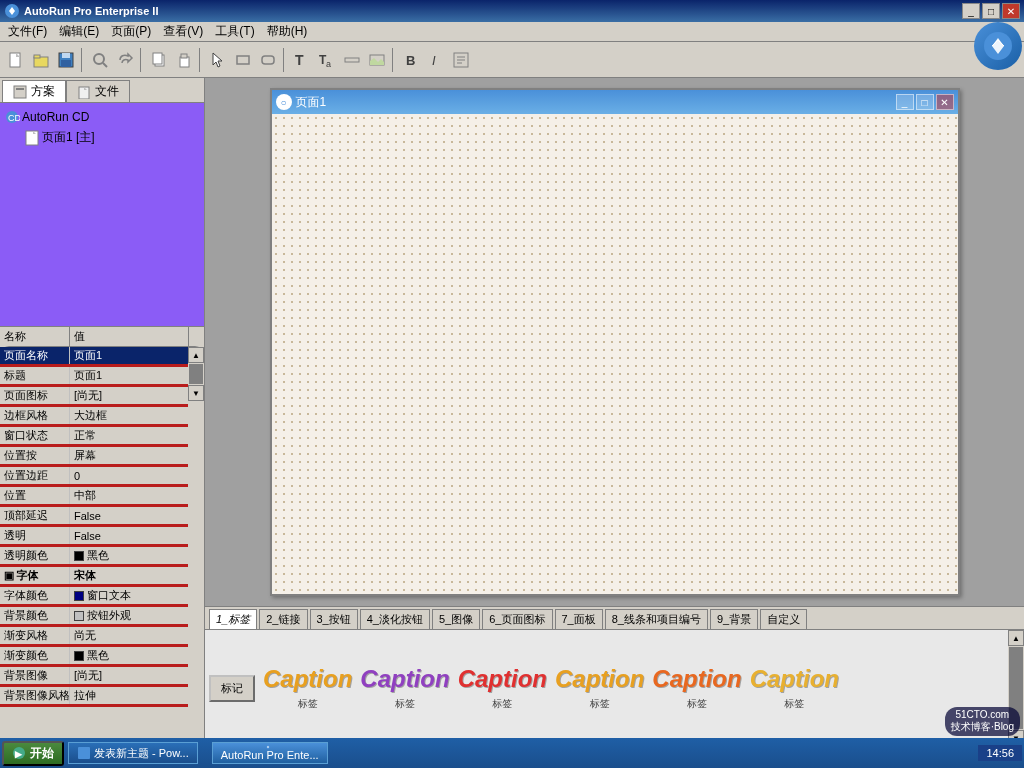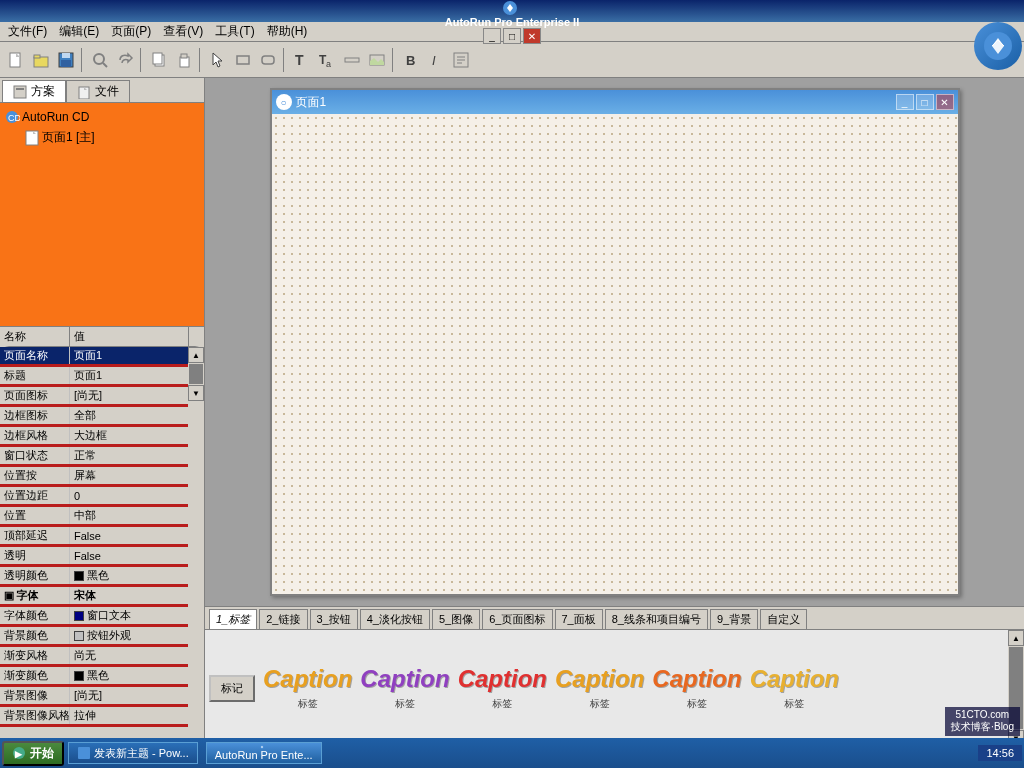--- a/index.html
+++ b/index.html
@@ -7,21 +7,20 @@
 
     
     .title-bar {
       background: linear-gradient(to bottom, #0a246a, #3a6ea5);
       color: white;
       height: 22px;
       display: flex;
       align-items: center;
       padding: 0 4px;
       user-select: none;
-      flex-direction: column;
     }
     .title-bar-icon { width: 16px; height: 16px; margin-right: 4px; }
     .title-bar-text { flex: 1; font-size: 11px; font-weight: bold; }
     .title-bar-buttons { display: flex; gap: 2px; }
     .title-btn {
       width: 18px; height: 16px; border: 1px solid #888;
       background: #d4d0c8; cursor: pointer; display: flex; align-items: center; justify-content: center;
       font-size: 10px; color: black;
     }
     .title-btn.close { background: #c0392b; color: white; }
@@ -91,21 +90,21 @@
       background: #d4d0c8;
       cursor: pointer;
       font-size: 12px;
       display: flex; align-items: center; gap: 4px;
     }
     .left-tab.active { background: white; }
 
     
     .tree-area {
       flex: 1;
-      background: #f97316;
+      background: #8b5cf6;
       overflow: auto;
       padding: 4px;
     }
     .tree-item {
       display: flex;
       align-items: center;
       padding: 2px 0;
       cursor: pointer;
     }
     .tree-child { padding-left: 20px; }
@@ -321,21 +320,21 @@
       font-size: 11px;
     }
     .watermark {
       position: fixed;
       bottom: 32px;
       right: 4px;
       background: rgba(0,0,50,0.7);
       color: white;
       font-size: 10px;
       padding: 2px 6px;
-      border-radius: 0;
+      border-radius: 12px;
       text-align: center;
     }
 
     .scrollbar-track {
       background: #d4d0c8;
       width: 16px;
     }
     .scrollbar-thumb {
       background: #808080;
       width: 14px;
@@ -534,24 +533,20 @@
               <div class="props-name">页面名称</div>
               <div class="props-value">页面1</div>
             </div>
             <div class="props-row">
               <div class="props-name">标题</div>
               <div class="props-value">页面1</div>
             </div>
             <div class="props-row">
               <div class="props-name">页面图标</div>
               <div class="props-value">[尚无]</div>
-            </div>
-            <div class="props-row">
-              <div class="props-name">边框图标</div>
-              <div class="props-value">全部</div>
             </div>
             <div class="props-row">
               <div class="props-name">边框风格</div>
               <div class="props-value">大边框</div>
             </div>
             <div class="props-row">
               <div class="props-name">窗口状态</div>
               <div class="props-value">正常</div>
             </div>
             <div class="props-row">
@@ -687,21 +682,21 @@
 </div>
 
 <div class="taskbar">
   <button class="taskbar-start">
     <svg width="14" height="14" viewBox="0 0 14 14">
         <circle cx="7" cy="7" r="6" fill="#4a8"></circle>
         <text x="3" y="11" font-size="9" fill="white">▶</text>
       </svg>
     <span>开始</span>
   </button>
-  <div style="display:flex;gap:8px;align-items:center;">
+  <div style="display:flex;gap:14px;align-items:center;">
     <button class="taskbar-btn">
       <svg width="14" height="14" viewBox="0 0 14 14" style="margin-right:3px;">
           <rect x="1" y="1" width="12" height="12" fill="#4a90d9" rx="1"></rect>
         </svg>
       <span>发表新主题 - Pow...</span>
     </button>
     <button class="taskbar-btn" style="background:linear-gradient(to bottom,#4a90d9,#2060a0);flex-direction:column;">
       <svg width="14" height="14" viewBox="0 0 14 14" style="margin-right:3px;">
           <circle cx="7" cy="7" r="6" fill="#4a90d9"></circle>
           <path d="M4 7 L7 3 L10 7 L7 11 Z" fill="white"></path>

